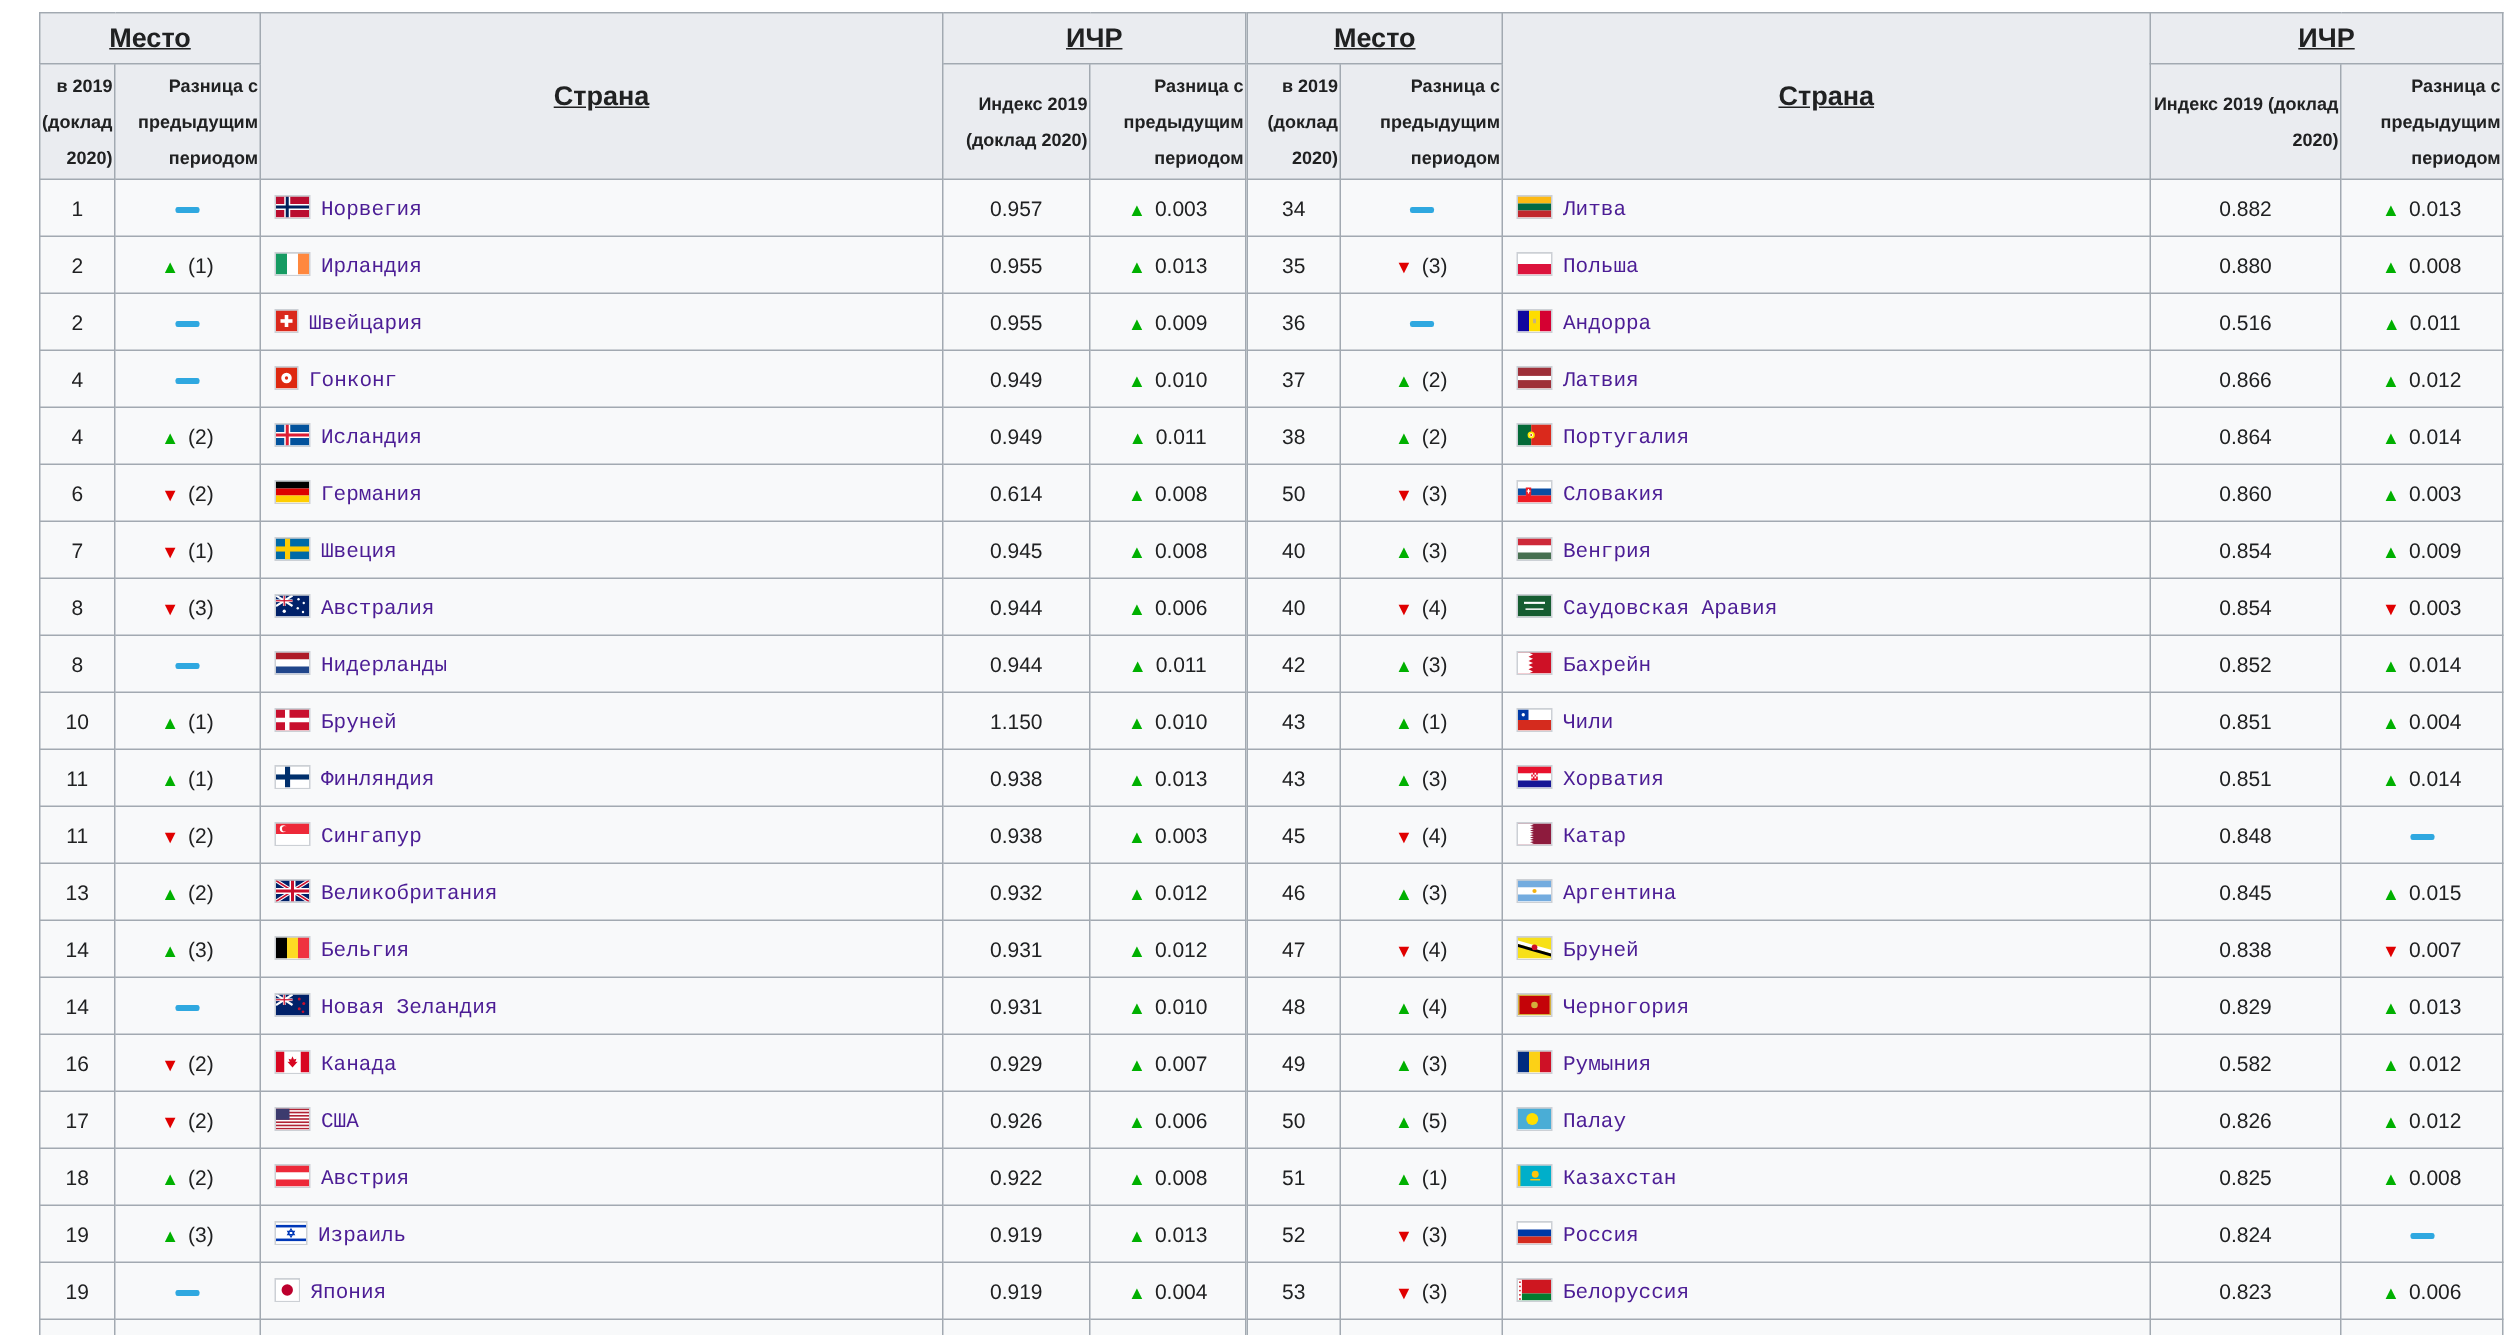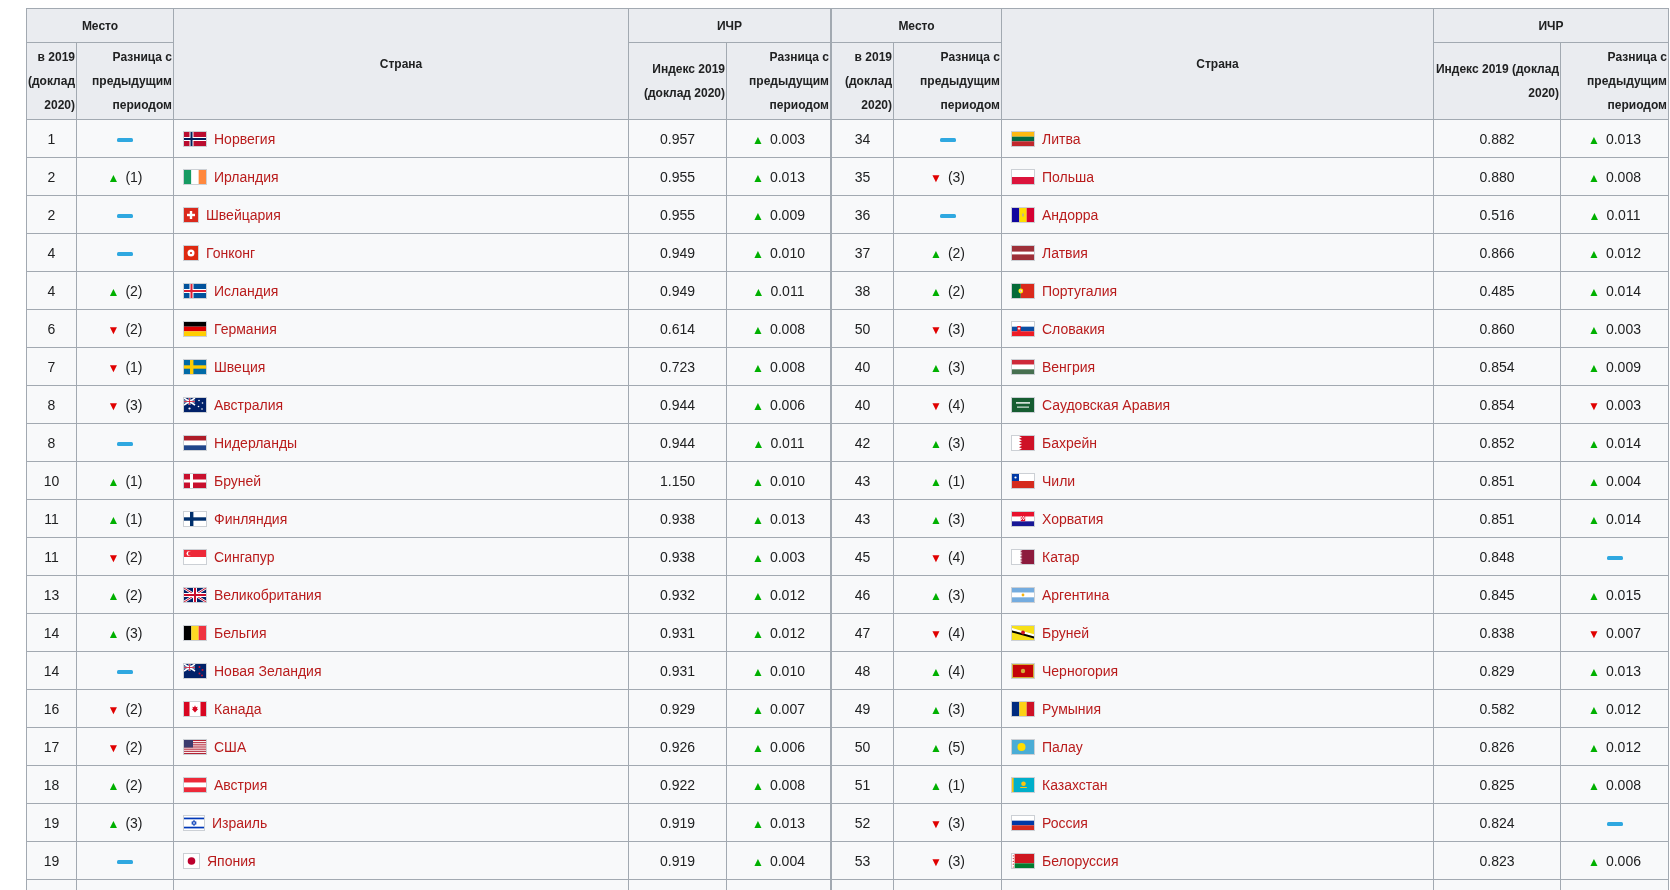--- a/index.html
+++ b/index.html
@@ -7,26 +7,26 @@
        font-family:"Liberation Sans","DejaVu Sans",sans-serif;color:#202122;}
   table.wtable{position:absolute;top:8px;border-collapse:collapse;background:#f8f9fa;table-layout:fixed;}
   table.wtable.t0{left:26px;}
   table.wtable.t1{left:831px;}
   .t0 col.c-rank{width:49px}.t0 col.c-move{width:97px}.t0 col.c-country{width:455px}
   .t0 col.c-index{width:98px}.t0 col.c-diff{width:104px}
   .t1 col.c-rank{width:62px}.t1 col.c-move{width:108px}.t1 col.c-country{width:432px}
   .t1 col.c-index{width:127px}.t1 col.c-diff{width:108px}
   th,td{border:1px solid #a2a9b1;}
   th{background:#eaecf0;font-weight:bold;text-align:center;vertical-align:middle;padding:1px;}
-  tr.hgroup th{height:31px;font-size:12px;}
+  tr.hgroup th{height:31px;font-size:18px;text-decoration:underline;}
   tr.hsub th{height:74px;font-size:12px;line-height:24px;text-align:right;}
   th.h-country{font-size:14px;}
   td{height:37px;font-size:14px;text-align:center;vertical-align:middle;padding:0 2px;overflow:hidden;white-space:nowrap;}
   td.cell-country{text-align:left;padding-left:10px;}
-  a.clink{color:#b91c1c;text-decoration:none;}
+  a.clink{color:#4c1d95;text-decoration:none;font-family:Liberation Mono, monospace;}
   .flag{display:inline-block;vertical-align:middle;margin-right:8px;margin-top:-2px;
         box-shadow:0 0 0 1px #ccd0d5;line-height:0;}
   .flag svg{display:block;}
   .arrow{font-size:12px;line-height:1;}
   .arrow.up{color:#00b000;}
   .arrow.down{color:#e00000;}
   .val{margin-left:6px;}
   .dash{display:inline-block;width:16px;height:4px;border-radius:1.5px;background:#2fa8e0;vertical-align:middle;}
 </style>
 </head>
@@ -125,21 +125,21 @@
         <td><span class="arrow up">▲</span><span class="val">0.008</span></td>
       </tr>
       <tr>
         <td>7</td>
         <td><span class="arrow down">▼</span><span class="val">(1)</span></td>
         <td class="cell-country"><span class="flag"><svg viewBox="0 0 22 14" width="22" height="14">
               <rect x="0" y="0" width="22" height="14" fill="#006aa7"></rect>
               <rect x="6" y="0" width="3.4" height="14" fill="#fecc02"></rect>
               <rect x="0" y="5.3" width="22" height="3.4" fill="#fecc02"></rect>
             </svg></span><a class="clink" href="#">Швеция</a></td>
-        <td>0.723</td>
+        <td>0.945</td>
         <td><span class="arrow up">▲</span><span class="val">0.008</span></td>
       </tr>
       <tr>
         <td>8</td>
         <td><span class="arrow down">▼</span><span class="val">(3)</span></td>
         <td class="cell-country"><span class="flag"><svg viewBox="0 0 22 14" width="22" height="14">
               <rect x="0" y="0" width="22" height="14" fill="#012169"></rect>
               <line x1="0" y1="0" x2="11" y2="7" stroke="#fff" stroke-width="1.5"></line>
               <line x1="11" y1="0" x2="0" y2="7" stroke="#fff" stroke-width="1.5"></line>
               <rect x="4.6" y="0" width="1.8" height="7" fill="#fff"></rect>
@@ -388,21 +388,21 @@
       <tr>
         <td>38</td>
         <td><span class="arrow up">▲</span><span class="val">(2)</span></td>
         <td class="cell-country"><span class="flag"><svg viewBox="0 0 22 14" width="22" height="14">
               <rect x="0" y="0" width="8.8" height="14" fill="#046a38"></rect>
               <rect x="8.8" y="0" width="13.2" height="14" fill="#da291c"></rect>
               <circle cx="8.8" cy="7" r="2.4" fill="#ffe900"></circle>
               <circle cx="8.8" cy="7" r="1.2" fill="#fff"></circle>
               <circle cx="8.8" cy="7" r="0.6" fill="#da291c"></circle>
             </svg></span><a class="clink" href="#">Португалия</a></td>
-        <td>0.485</td>
+        <td>0.864</td>
         <td><span class="arrow up">▲</span><span class="val">0.014</span></td>
       </tr>
       <tr>
         <td>50</td>
         <td><span class="arrow down">▼</span><span class="val">(3)</span></td>
         <td class="cell-country"><span class="flag"><svg viewBox="0 0 22 14" width="22" height="14">
               <rect x="0" y="0" width="22" height="4.67" fill="#fff"></rect>
               <rect x="0" y="4.67" width="22" height="4.67" fill="#0b4ea2"></rect>
               <rect x="0" y="9.33" width="22" height="4.67" fill="#ee1c25"></rect>
               <path d="M5.2 4 L8.8 4 L8.8 8.5 Q8.8 10.5 7 11.2 Q5.2 10.5 5.2 8.5 Z" fill="#ee1c25"></path>

